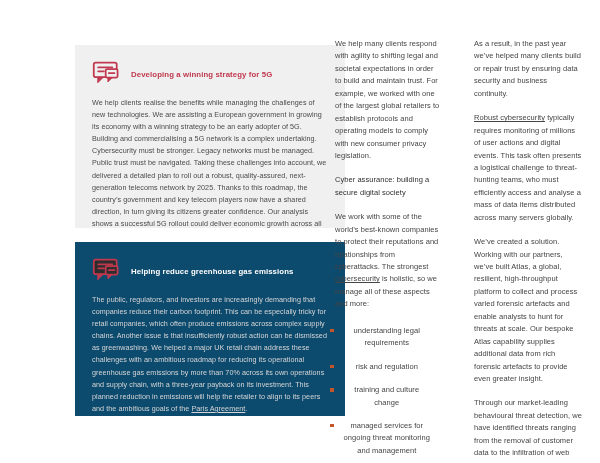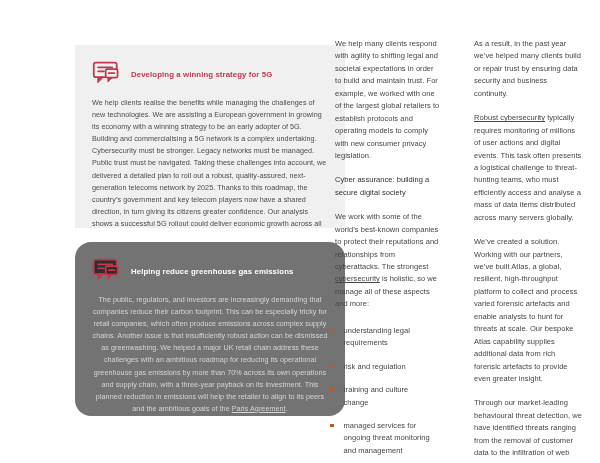--- a/index.html
+++ b/index.html
@@ -4,41 +4,41 @@
 <style>
   html,body{margin:0;padding:0;}
   body{
     width:600px;height:463px;background:#ffffff;position:relative;
     font-family:"Liberation Sans","DejaVu Sans",sans-serif;
     -webkit-font-smoothing:antialiased;color:#404040;overflow:hidden;
   }
   .card{position:absolute;left:40px;width:270px;box-sizing:border-box;
     padding:15px 17px 12px 17px;overflow:hidden;margin-left:35px;}
   .card-light{top:45px;height:183px;background:#f0f0f0;}
-  .card-dark{top:242px;height:174px;background:#737373;border-radius:16px;}
+  .card-dark{top:242px;height:174px;background:#0c4a6e;}
   .card-header{display:flex;align-items:center;gap:9px;margin-bottom:9px;}
   .card-icon{flex:0 0 auto;width:30px;height:28px;}
   .card-title{font-size:7.8px;font-weight:bold;letter-spacing:.1px;}
   .card-light .card-title{color:#c0394e;}
   .card-dark  .card-title{color:#ffffff;}
   .card-body{font-size:7.2px;line-height:1.68;letter-spacing:.05px;}
   .card-light .card-body{color:#4a4a4a;}
-  .card-dark  .card-body{color:#d6d6d6;text-align:center;}
+  .card-dark  .card-body{color:#d6d6d6;}
   .card-icon .stroke{fill:none;stroke:#c0394e;stroke-width:2;stroke-linecap:round;stroke-linejoin:round;}
   .card-icon .tail{fill:#c0394e;stroke:#c0394e;stroke-width:1;}
   .card-light .bubble-fill{fill:#f0f0f0;}
   .card-dark  .bubble-fill{fill:#2d2d2d;}
   .col{position:absolute;top:38px;font-size:7.5px;line-height:1.66;color:#454545;letter-spacing:.05px;}
   .col-mid{left:323px;width:119px;}
   .col-right{left:462px;width:121px;}
   .col p{margin:0 0 12px 12px;}
   .col-heading{font-weight:normal;color:#2f2f2f;margin:0;}
   a.inline-link{color:inherit;text-decoration:underline;cursor:pointer;}
   ul.square-list{list-style:none;margin:14px 0 0 0;padding:0;}
-  ul.square-list li{display:flex;margin:0 12px 11px 0;}
+  ul.square-list li{display:flex;margin:0 12px 11px 0;text-align:center;}
   .bullet-square{flex:0 0 auto;width:3.5px;height:3.5px;background:#c2562a;
     margin:4px 10px 0 7px;}
   .bullet-text{flex:1 1 auto;}
 </style>
 </head>
 <body>
 
 <section class="card card-light">
   <div class="card-header">
     <svg class="card-icon" viewBox="0 0 34 30">

